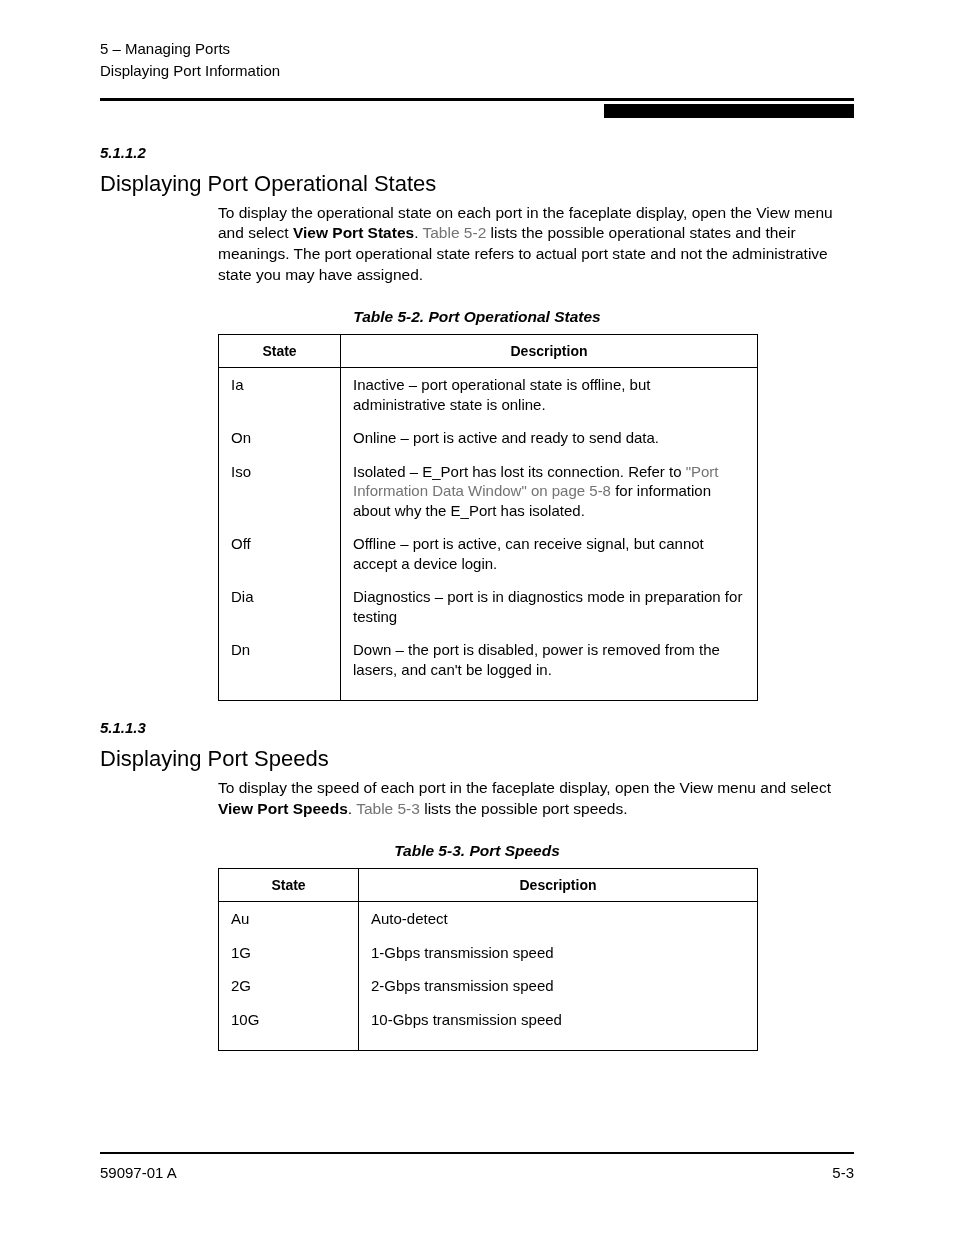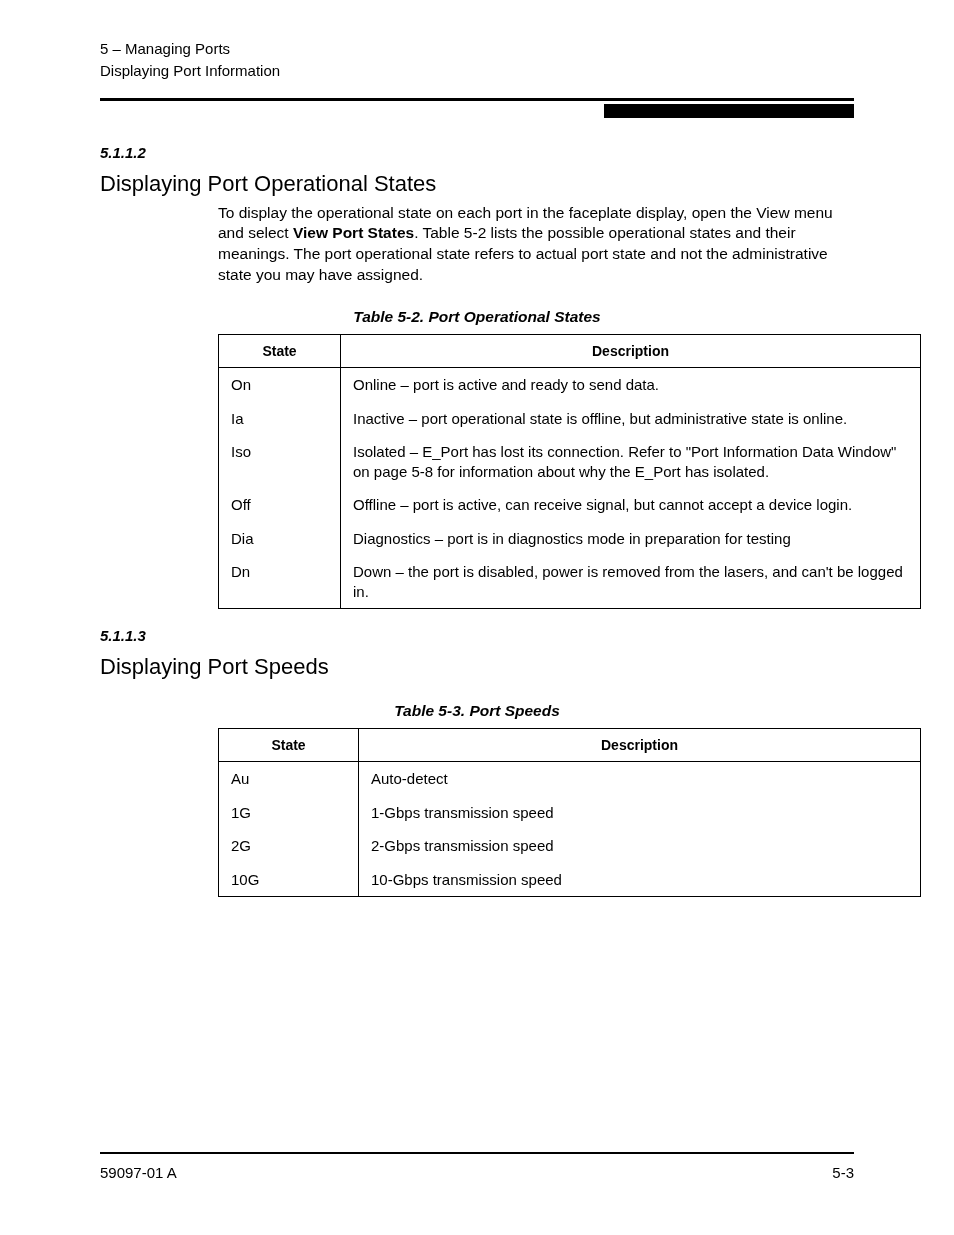--- a/index.html
+++ b/index.html
@@ -50,51 +50,51 @@
     font-size: 22px;
     font-weight: normal;
     margin-top: 10px;
     margin-bottom: 6px;
   }
   .body-text {
     margin-left: 118px;
     font-size: 15.5px;
     line-height: 1.35;
   }
-  .link { color: #000000; }
+  .link { color: #737373; }
   .table-caption {
     text-align: center;
     font-size: 15.5px;
     font-weight: bold;
     font-style: italic;
     margin-top: 22px;
     margin-bottom: 8px;
   }
   table.data {
     margin-left: 118px;
     border-collapse: collapse;
-    width: 703px;
+    width: 540px;
     font-size: 15px;
   }
   table.data th {
     border: 1.5px solid #000;
     padding: 8px 10px;
     font-weight: bold;
     text-align: center;
     font-size: 14px;
   }
   table.data .col-state { width: 122px; }
   table.data td {
     border-left: 1.5px solid #000;
     border-right: 1.5px solid #000;
     padding: 7px 12px 7px 12px;
     vertical-align: top;
     line-height: 1.3;
   }
-  table.data tr.last td { border-bottom: 1.5px solid #000; padding-bottom: 7px; }
+  table.data tr.last td { border-bottom: 1.5px solid #000; padding-bottom: 21px; }
   .footer {
     position: absolute;
     left: 100px;
     right: 100px;
     bottom: 54px;
   }
   .footer-rule {
     height: 2px;
     background: #000;
     margin-bottom: 10px;
@@ -129,26 +129,26 @@
   <div class="table-caption">Table 5-2. Port Operational States</div>
   <table class="data">
     <thead>
       <tr>
         <th class="col-state">State</th>
         <th>Description</th>
       </tr>
     </thead>
     <tbody>
       <tr>
+        <td>Ia</td>
+        <td>Inactive – port operational state is offline, but administrative state is online.</td>
+      </tr>
+      <tr>
         <td>On</td>
         <td>Online – port is active and ready to send data.</td>
-      </tr>
-      <tr>
-        <td>Ia</td>
-        <td>Inactive – port operational state is offline, but administrative state is online.</td>
       </tr>
       <tr>
         <td>Iso</td>
         <td><span>Isolated – E_Port has lost its connection. Refer to </span><span class="link">"Port Information Data Window" on page 5-8</span><span> for information about why the E_Port has isolated.</span></td>
       </tr>
       <tr>
         <td>Off</td>
         <td>Offline – port is active, can receive signal, but cannot accept a device login.</td>
       </tr>
       <tr>
@@ -157,20 +157,23 @@
       </tr>
       <tr class="last">
         <td>Dn</td>
         <td>Down – the port is disabled, power is removed from the lasers, and can't be logged in.</td>
       </tr>
     </tbody>
   </table>
 
   <div class="section-num" style="margin-top:18px">5.1.1.3</div>
   <div class="section-title">Displaying Port Speeds</div>
+  <div class="body-text">
+    <span>To display the speed of each port in the faceplate display, open the View menu and select </span><b>View Port Speeds</b><span>. </span><span class="link">Table 5-3</span><span> lists the possible port speeds.</span>
+  </div>
 
   <div class="table-caption">Table 5-3. Port Speeds</div>
   <table class="data">
     <thead>
       <tr>
         <th class="col-state" style="width:140px">State</th>
         <th>Description</th>
       </tr>
     </thead>
     <tbody>

